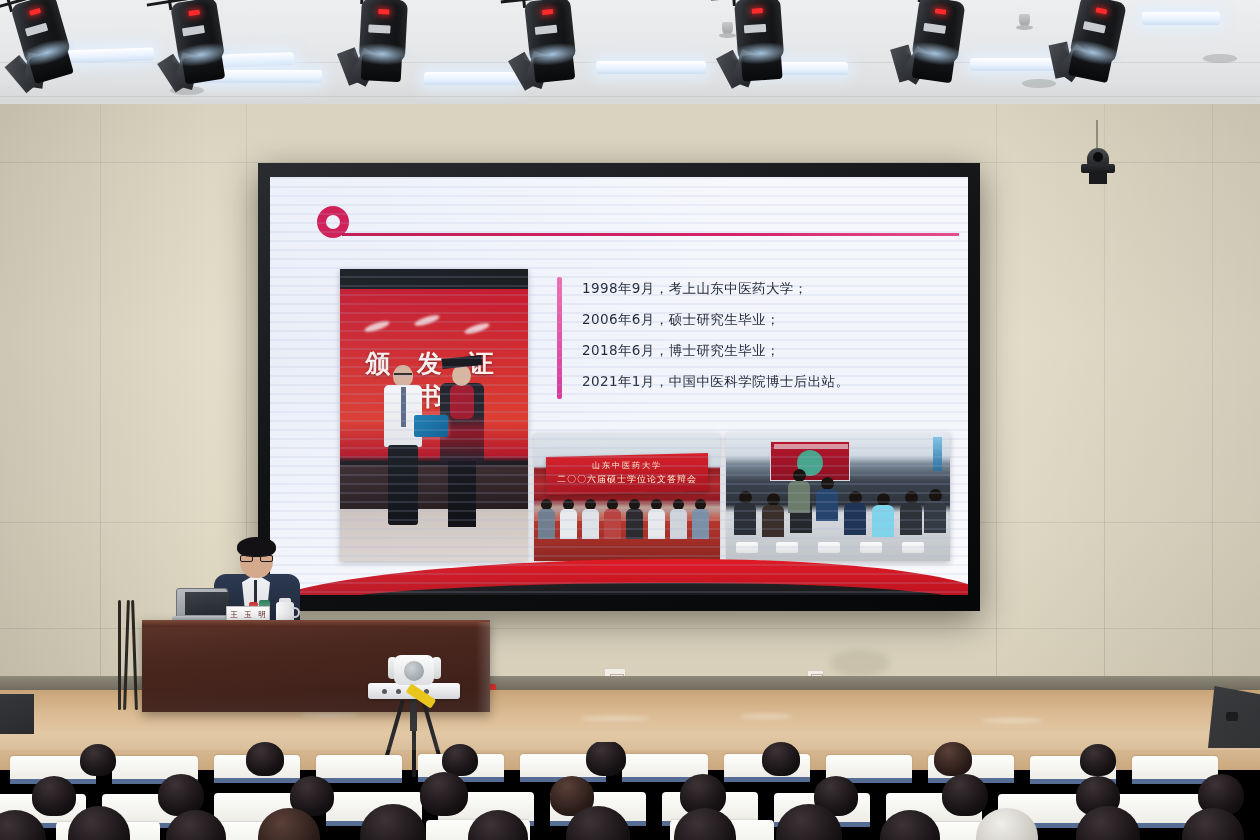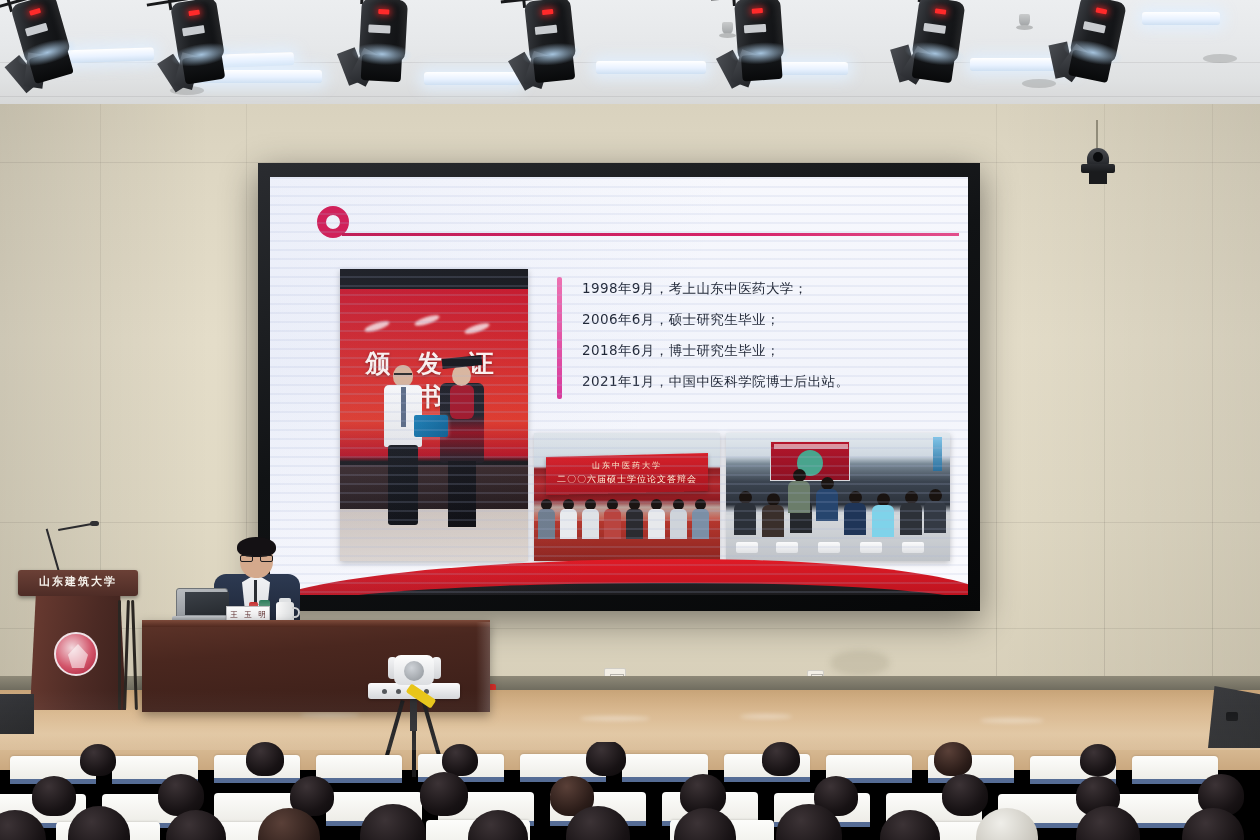--- a/index.html
+++ b/index.html
@@ -617,29 +617,20 @@
 
   <div class="baseboard"></div>
   <div class="red-dot"></div>
   <div class="stage-floor">
     <div class="floor-refl" style="left:300px;top:22px;width:60px"></div>
     <div class="floor-refl" style="left:580px;top:26px;width:70px"></div>
     <div class="floor-refl" style="left:740px;top:24px;width:52px"></div>
     <div class="floor-refl" style="left:980px;top:28px;width:64px"></div>
   </div>
 
-  <div class="podium">
-    <div class="mic"></div>
-    <div class="mic2"></div>
-      <div class="mic-head"></div>
-    <div class="top"></div>
-    <div class="uni">山东建筑大学</div>
-    <div class="body"></div>
-    <div class="emblem"></div>
-  </div>
   <div class="cables">
     <i style="left:2px"></i>
       <i style="left:9px;transform:rotate(2deg)"></i>
       <i style="left:17px;transform:rotate(-2deg)"></i>
   </div>
 
   <div class="speaker">
     <div class="torso"></div>
     <div class="shirt"></div>
     <div class="head"></div>

